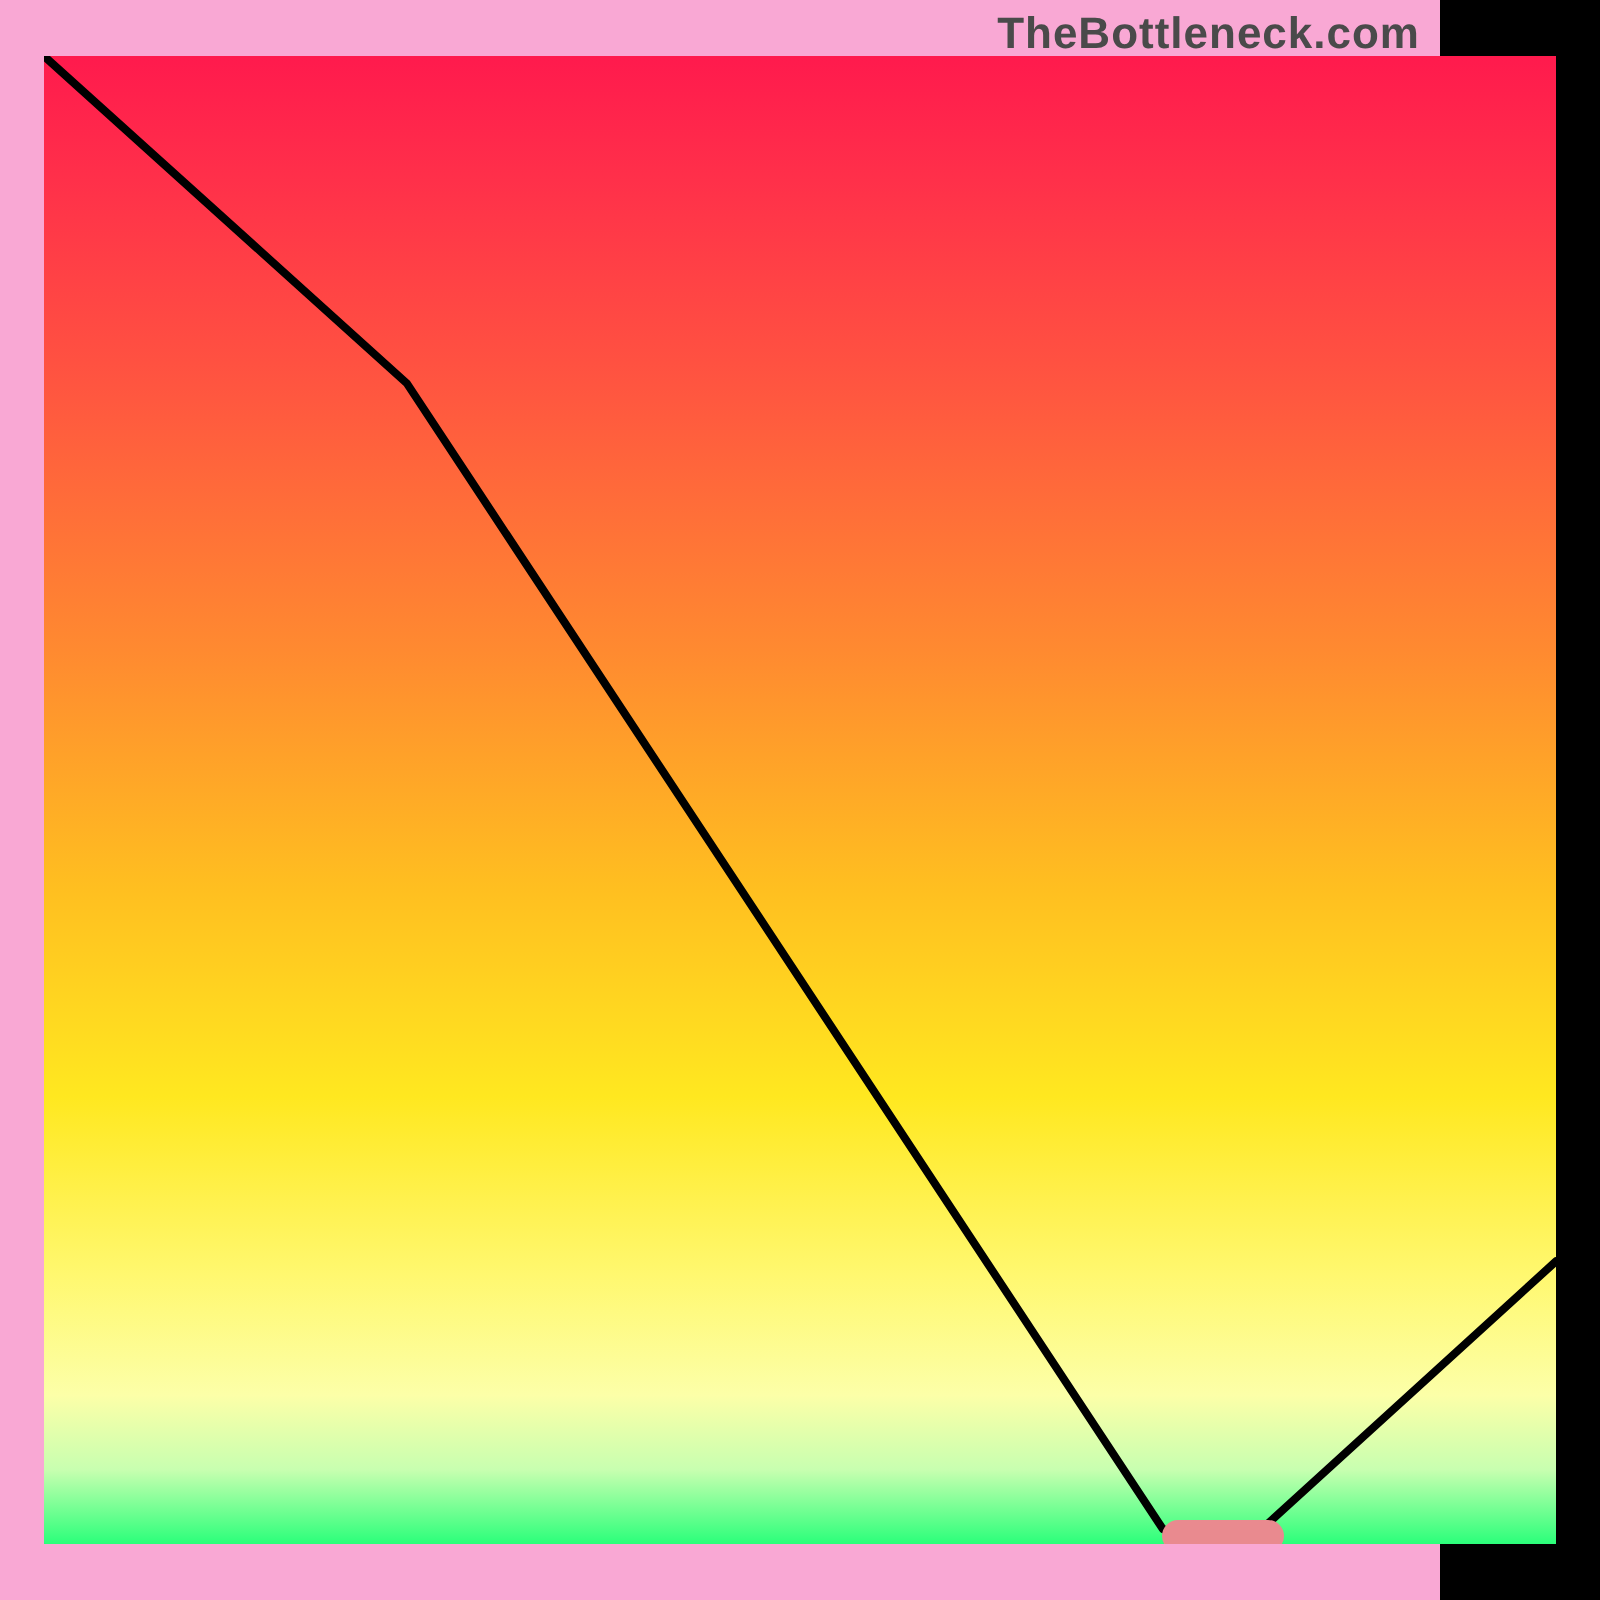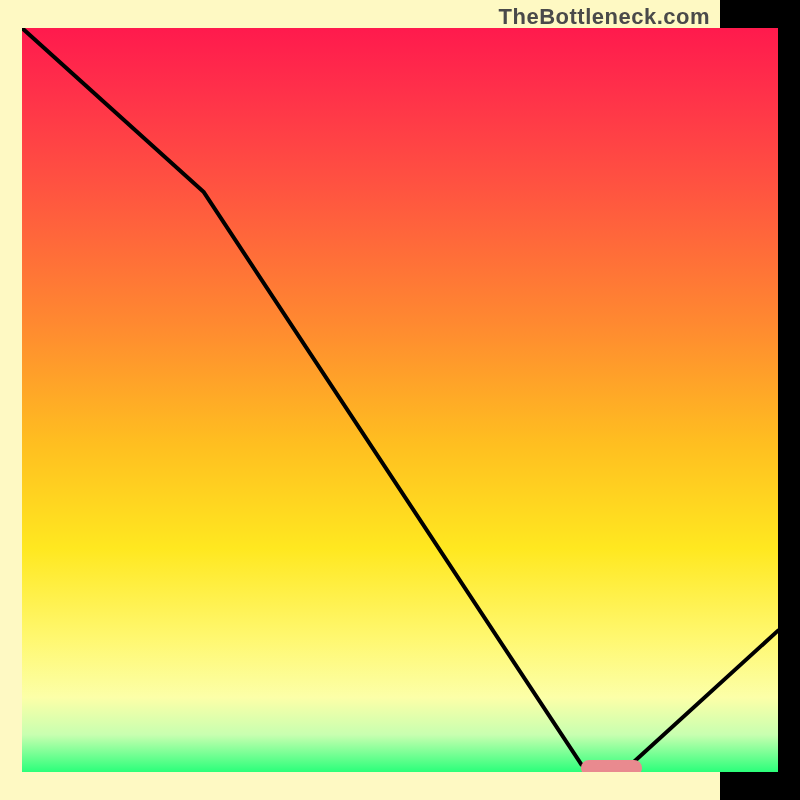--- a/index.html
+++ b/index.html
@@ -7,21 +7,21 @@
     padding: 0;
     width: 800px;
     height: 800px;
     background: #000;
     font-family: Arial, Helvetica, sans-serif;
   }
   .frame {
     position: relative;
     width: 720px;
     height: 800px;
-    background: #fef9c3;
+    background: #f9a8d4;
   }
   .watermark {
     position: absolute;
     top: 4px;
     right: 10px;
     color: #4a4a4a;
     font-size: 22px;
     font-weight: bold;
     letter-spacing: 0.5px;
     z-index: 5;

